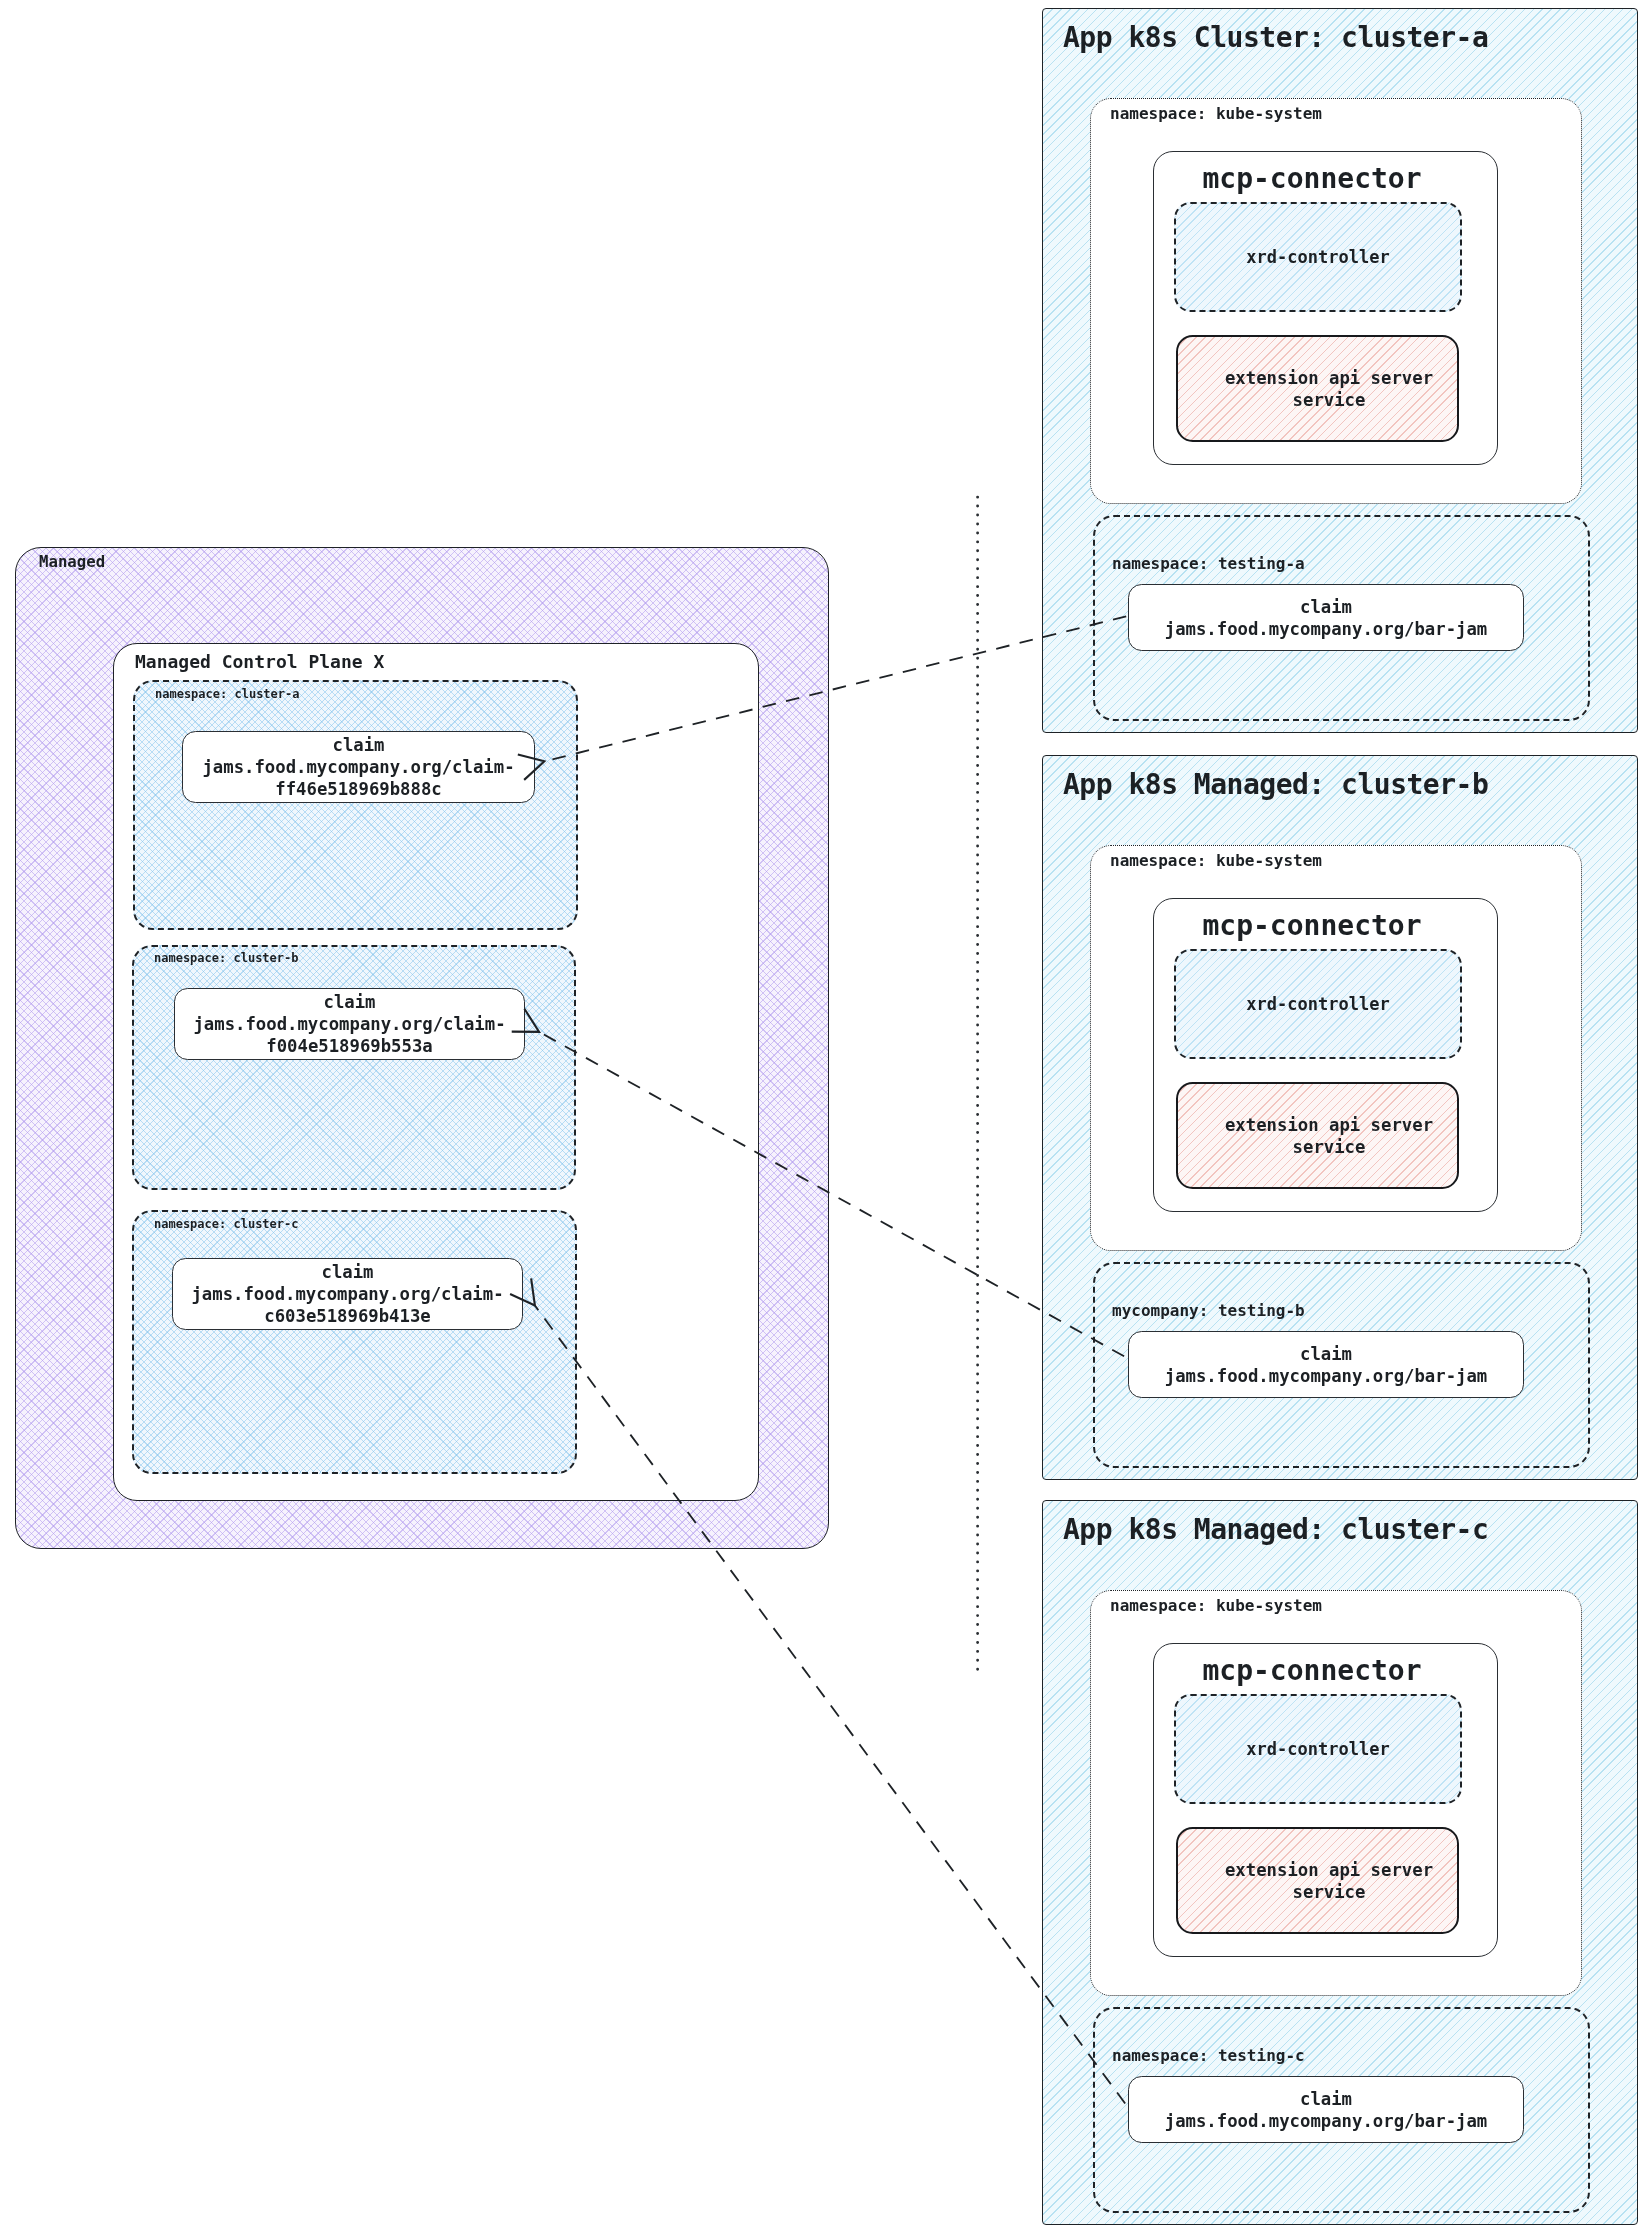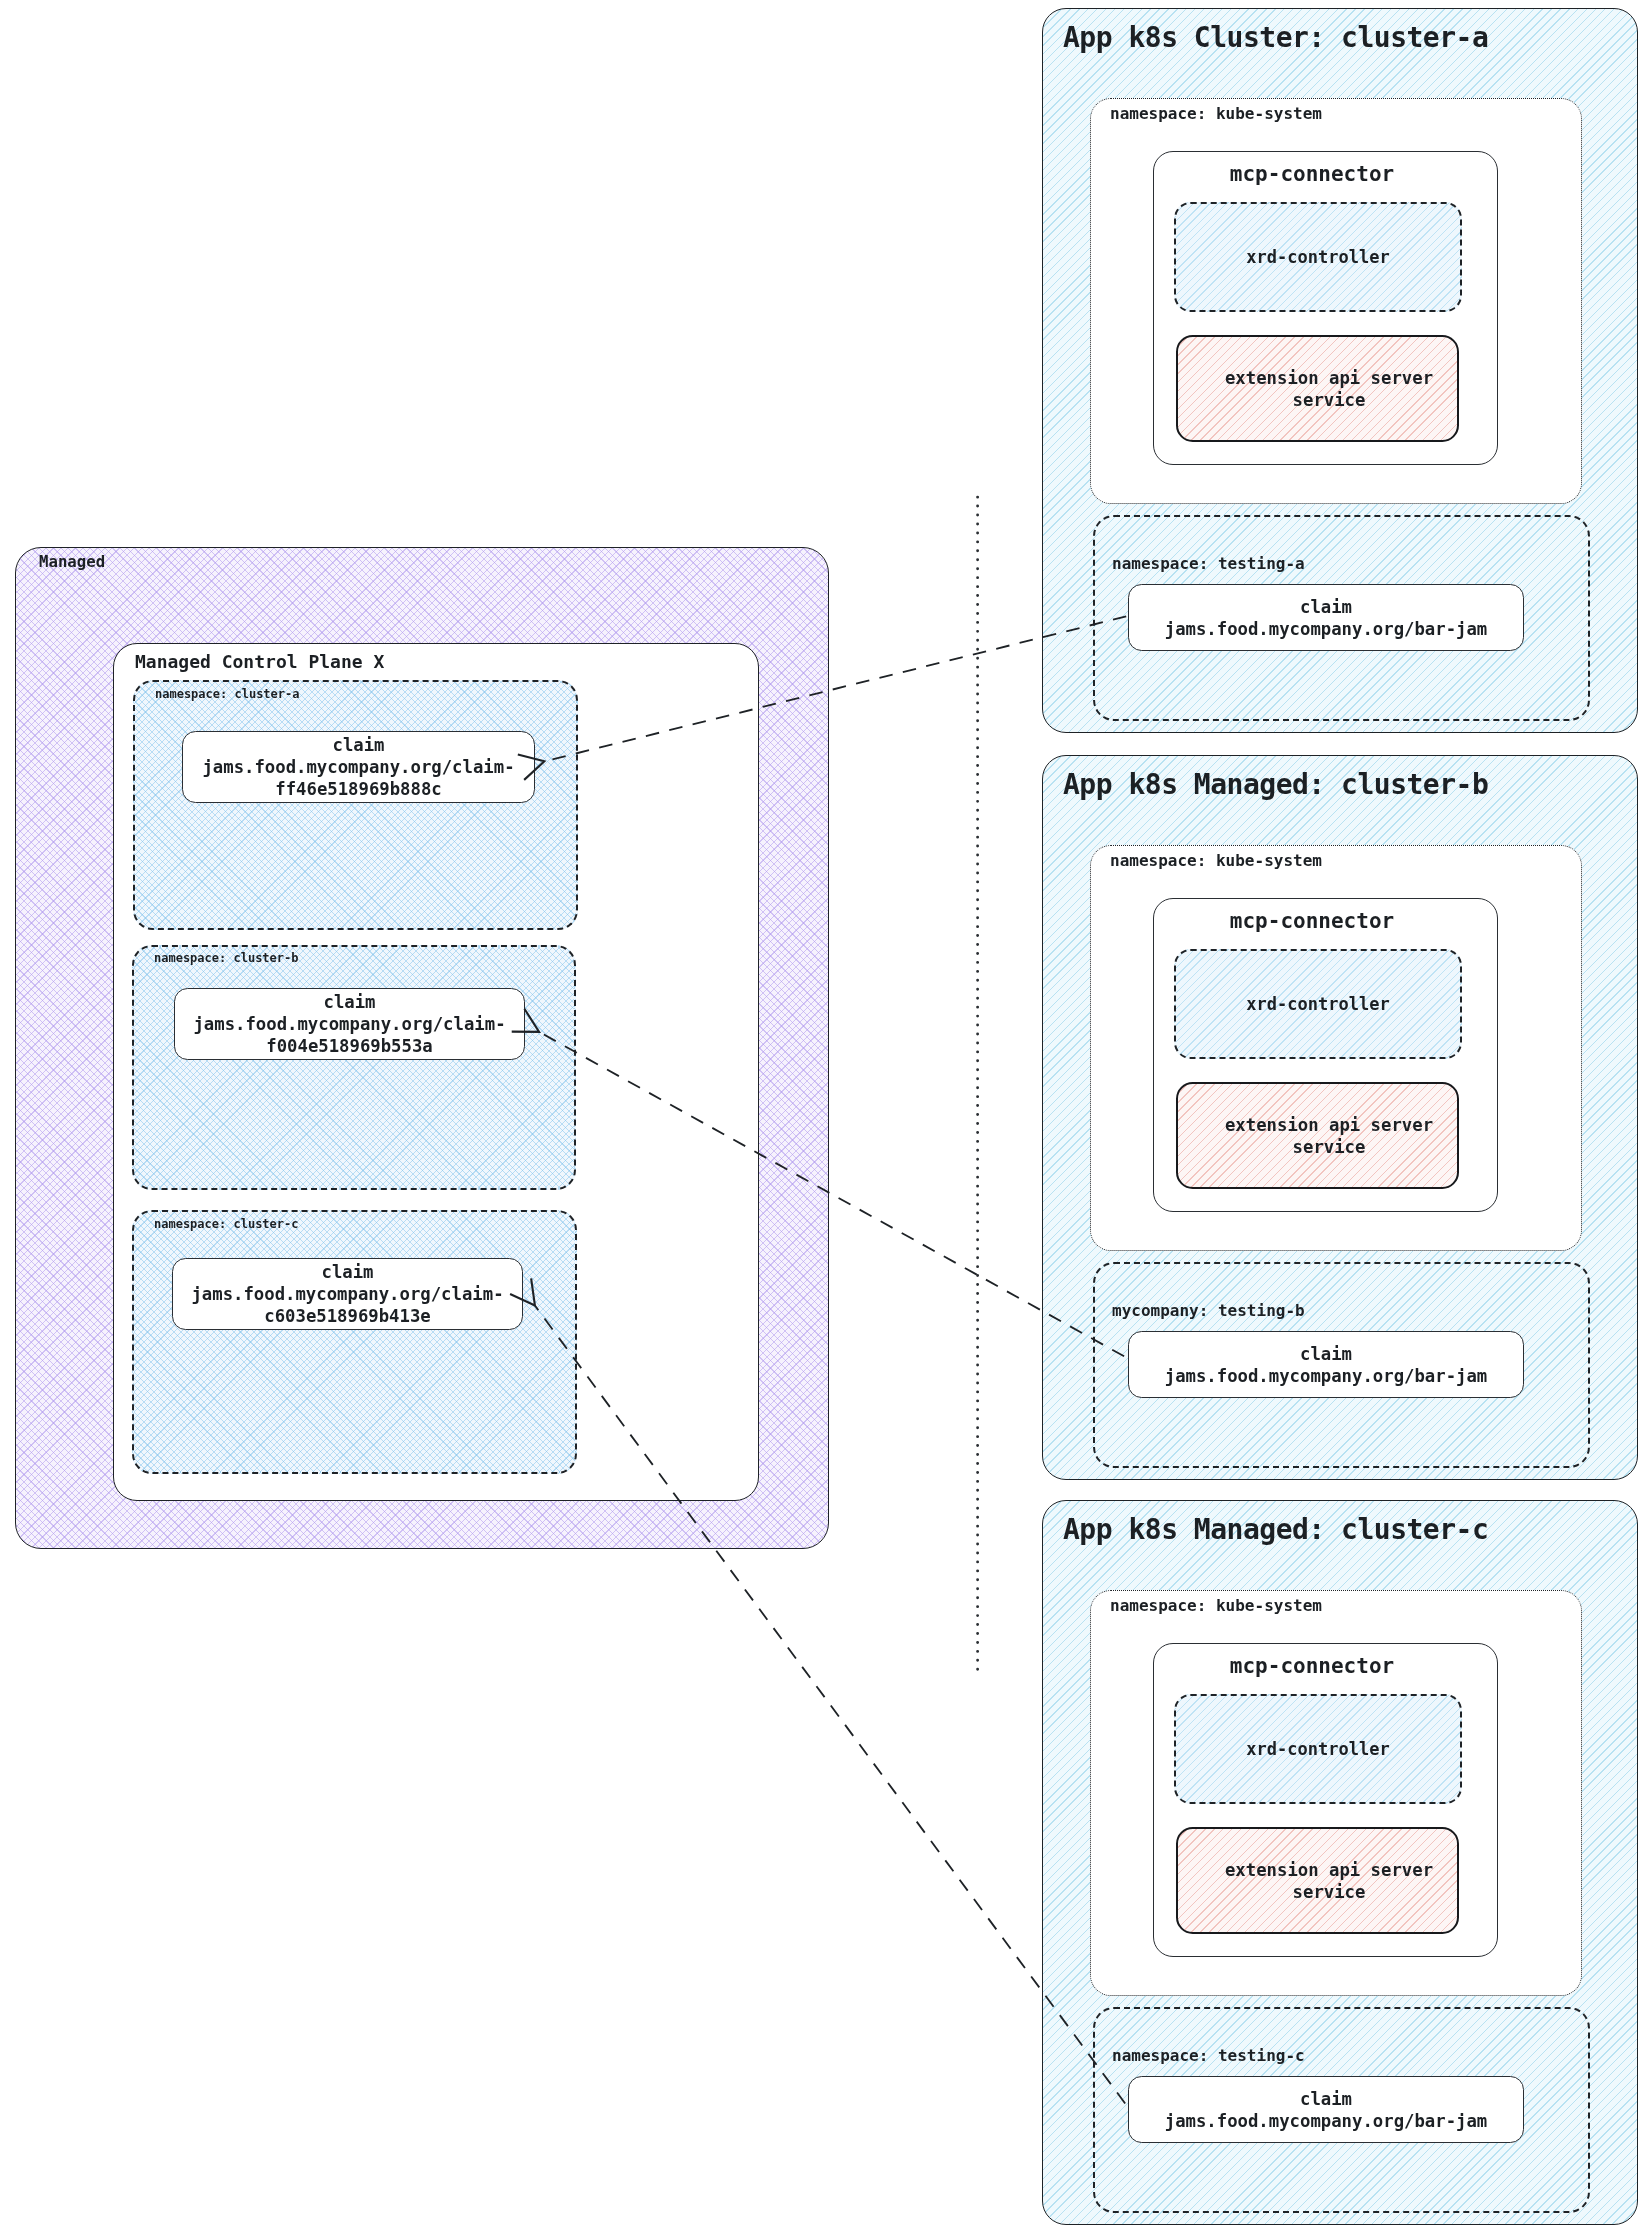--- a/index.html
+++ b/index.html
@@ -37,33 +37,33 @@
   .hatch-ext{
     background-color:#fdf6f5;
     background-image:repeating-linear-gradient(135deg,#f2c5c0 0 1px,transparent 1px 6.3px);
     padding-left:23px;
   }
 
   
   .abs{position:absolute;}
   .cluster-box{
     left:1042px;width:596px;height:725px;
-    border:1.8px solid #1e2226;border-radius:24px;
+    border:1.8px solid #1e2226;border-radius:4px;
   }
   .cl-title{left:20px;top:11.5px;font-size:28px;font-weight:700;letter-spacing:-0.5px;white-space:pre;}
   .ns-kube{
     left:47px;top:89px;width:492px;height:406px;
     border:1.8px dotted #1e2226;border-radius:21px;background:#ffffff;
   }
   .ns-kube-label{left:67px;top:95px;font-size:16px;font-weight:700;white-space:pre;}
   .mcp{
     left:110px;top:142px;width:345px;height:314px;
     border:1.3px solid #2a2e33;border-radius:20px;background:#ffffff;
   }
-  .mcp-label{left:110px;top:153px;width:318px;text-align:center;font-size:21px;font-weight:700;}
+  .mcp-label{left:110px;top:153px;width:318px;text-align:center;font-size:28px;font-weight:700;}
   .xrd{
     left:131px;top:193px;width:288px;height:110px;
     border:2.1px dashed #1e2226;border-radius:16.7px;
     display:flex;align-items:center;justify-content:center;
     font-size:17px;font-weight:700;
   }
   .ext{
     left:133px;top:326px;width:283px;height:107px;
     border:2.9px solid #17191c;border-radius:16.7px;
     display:flex;flex-direction:column;align-items:center;justify-content:center;

